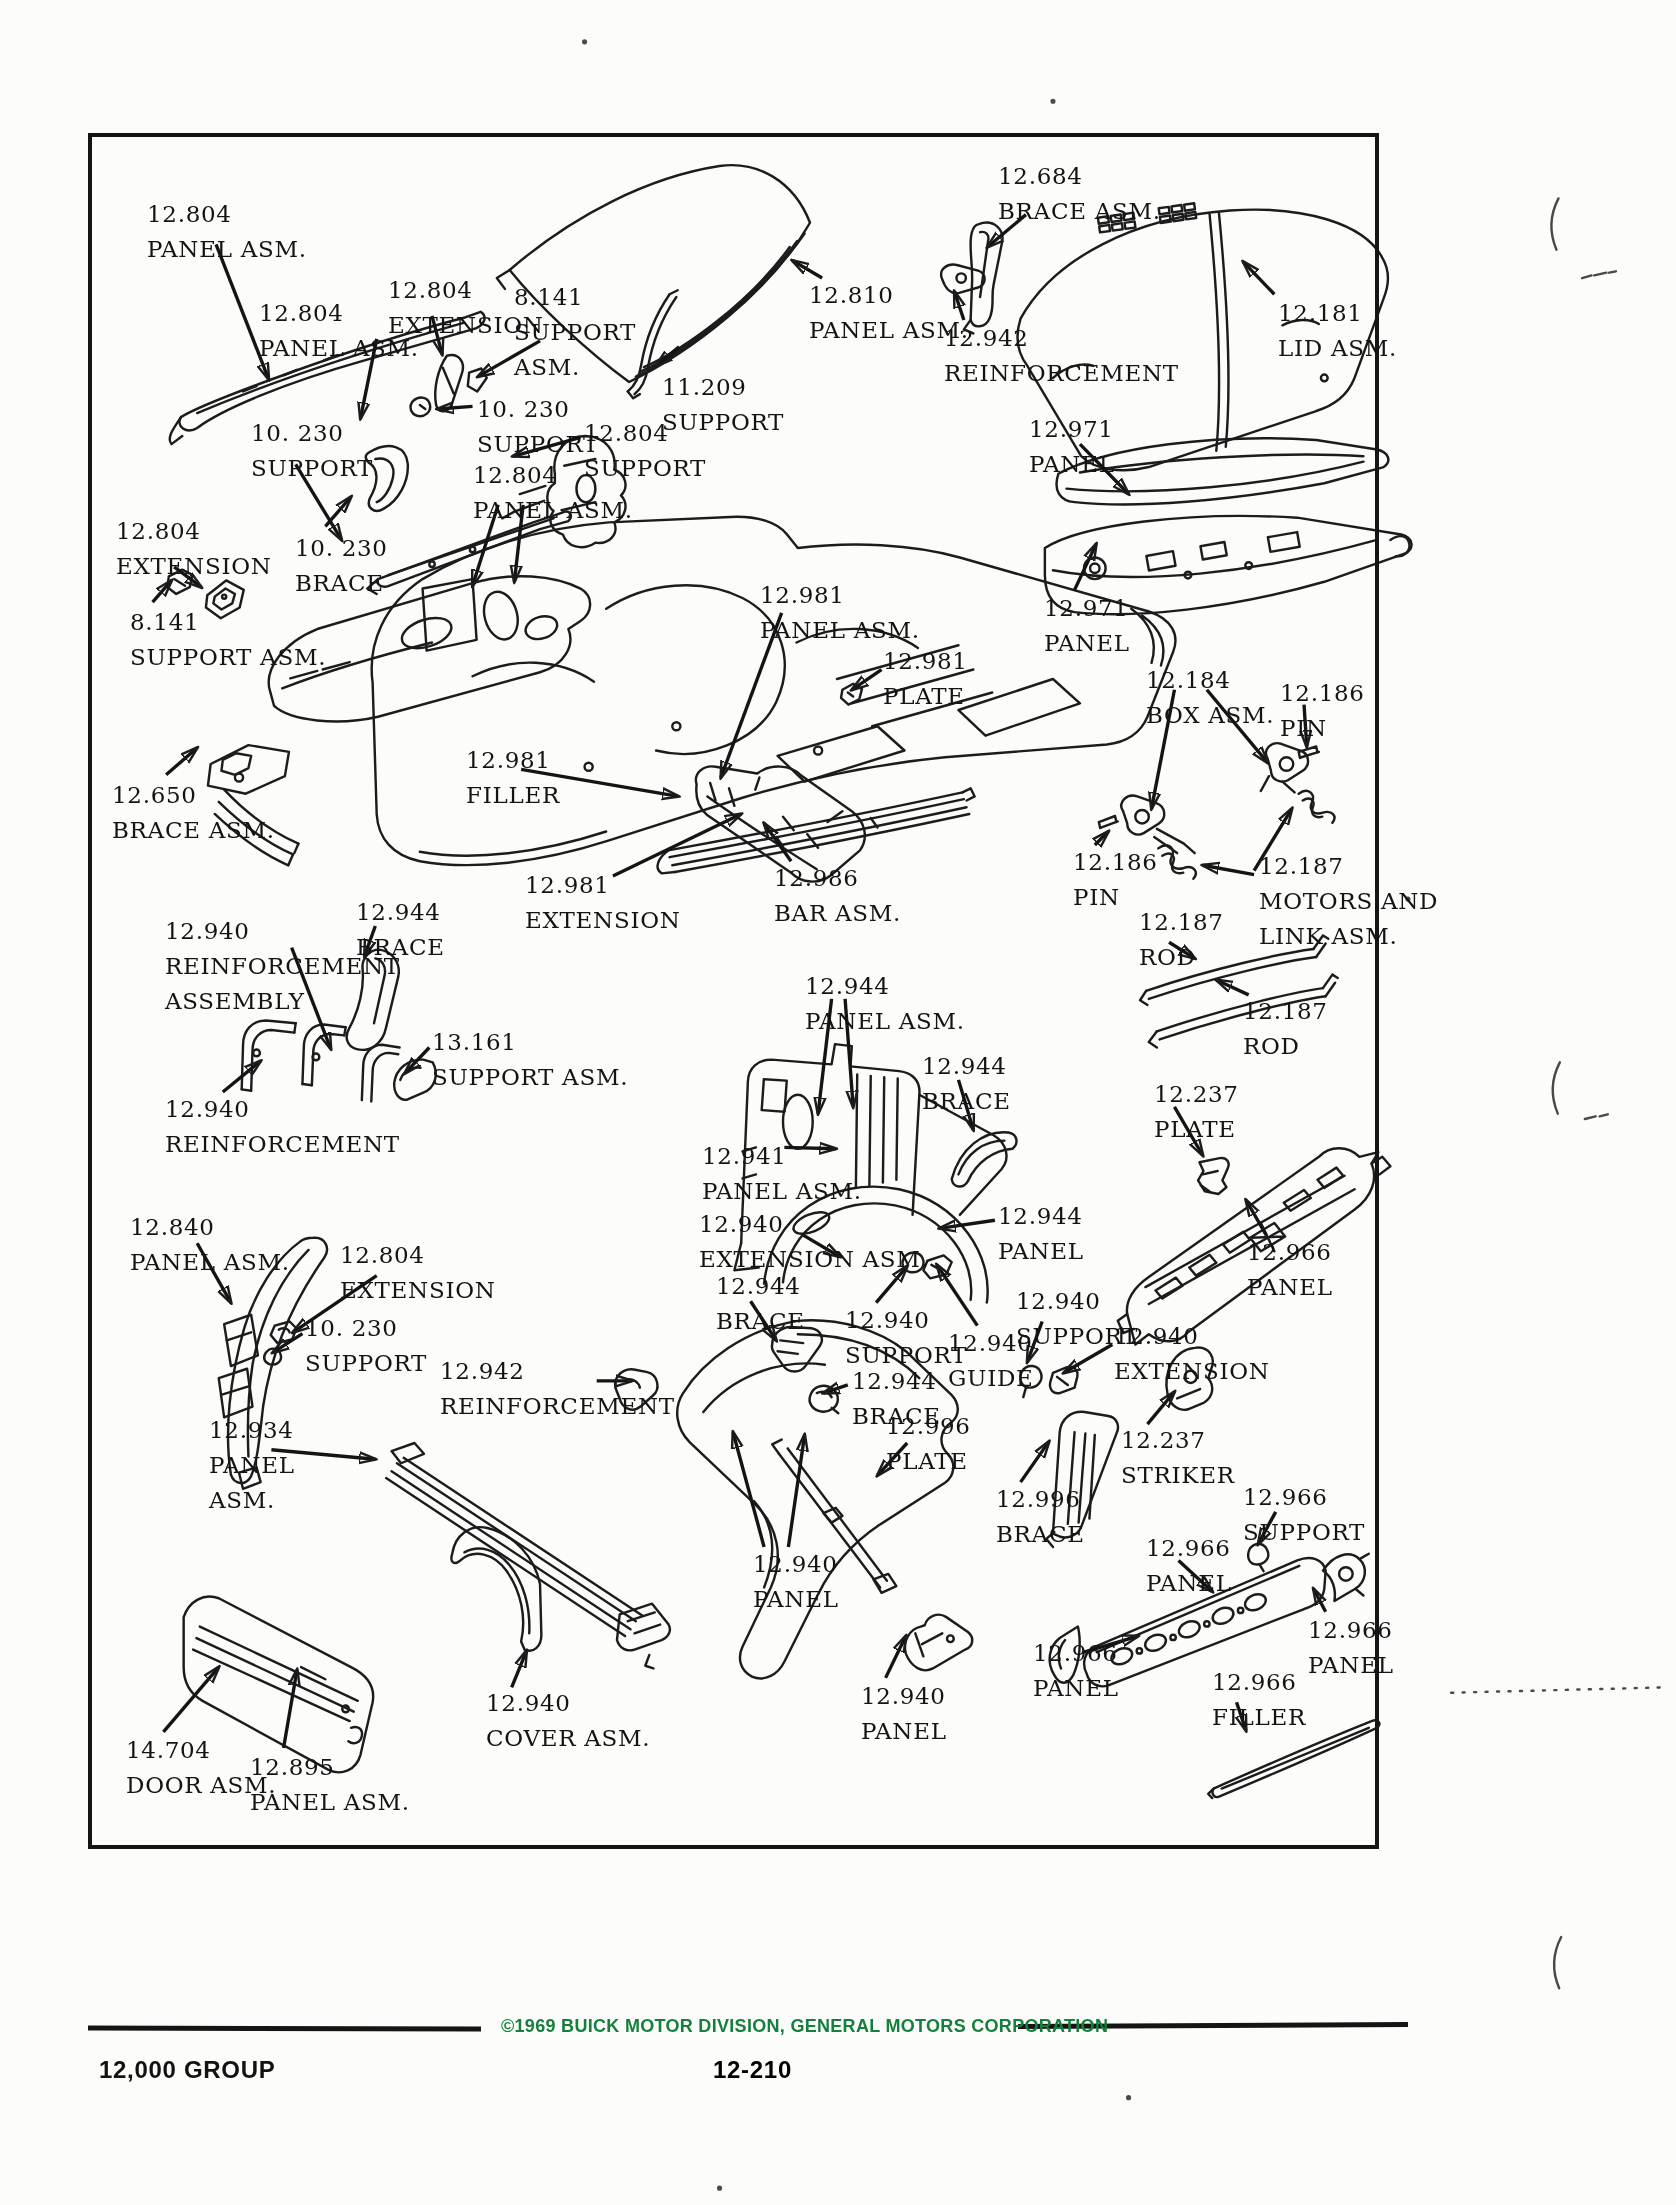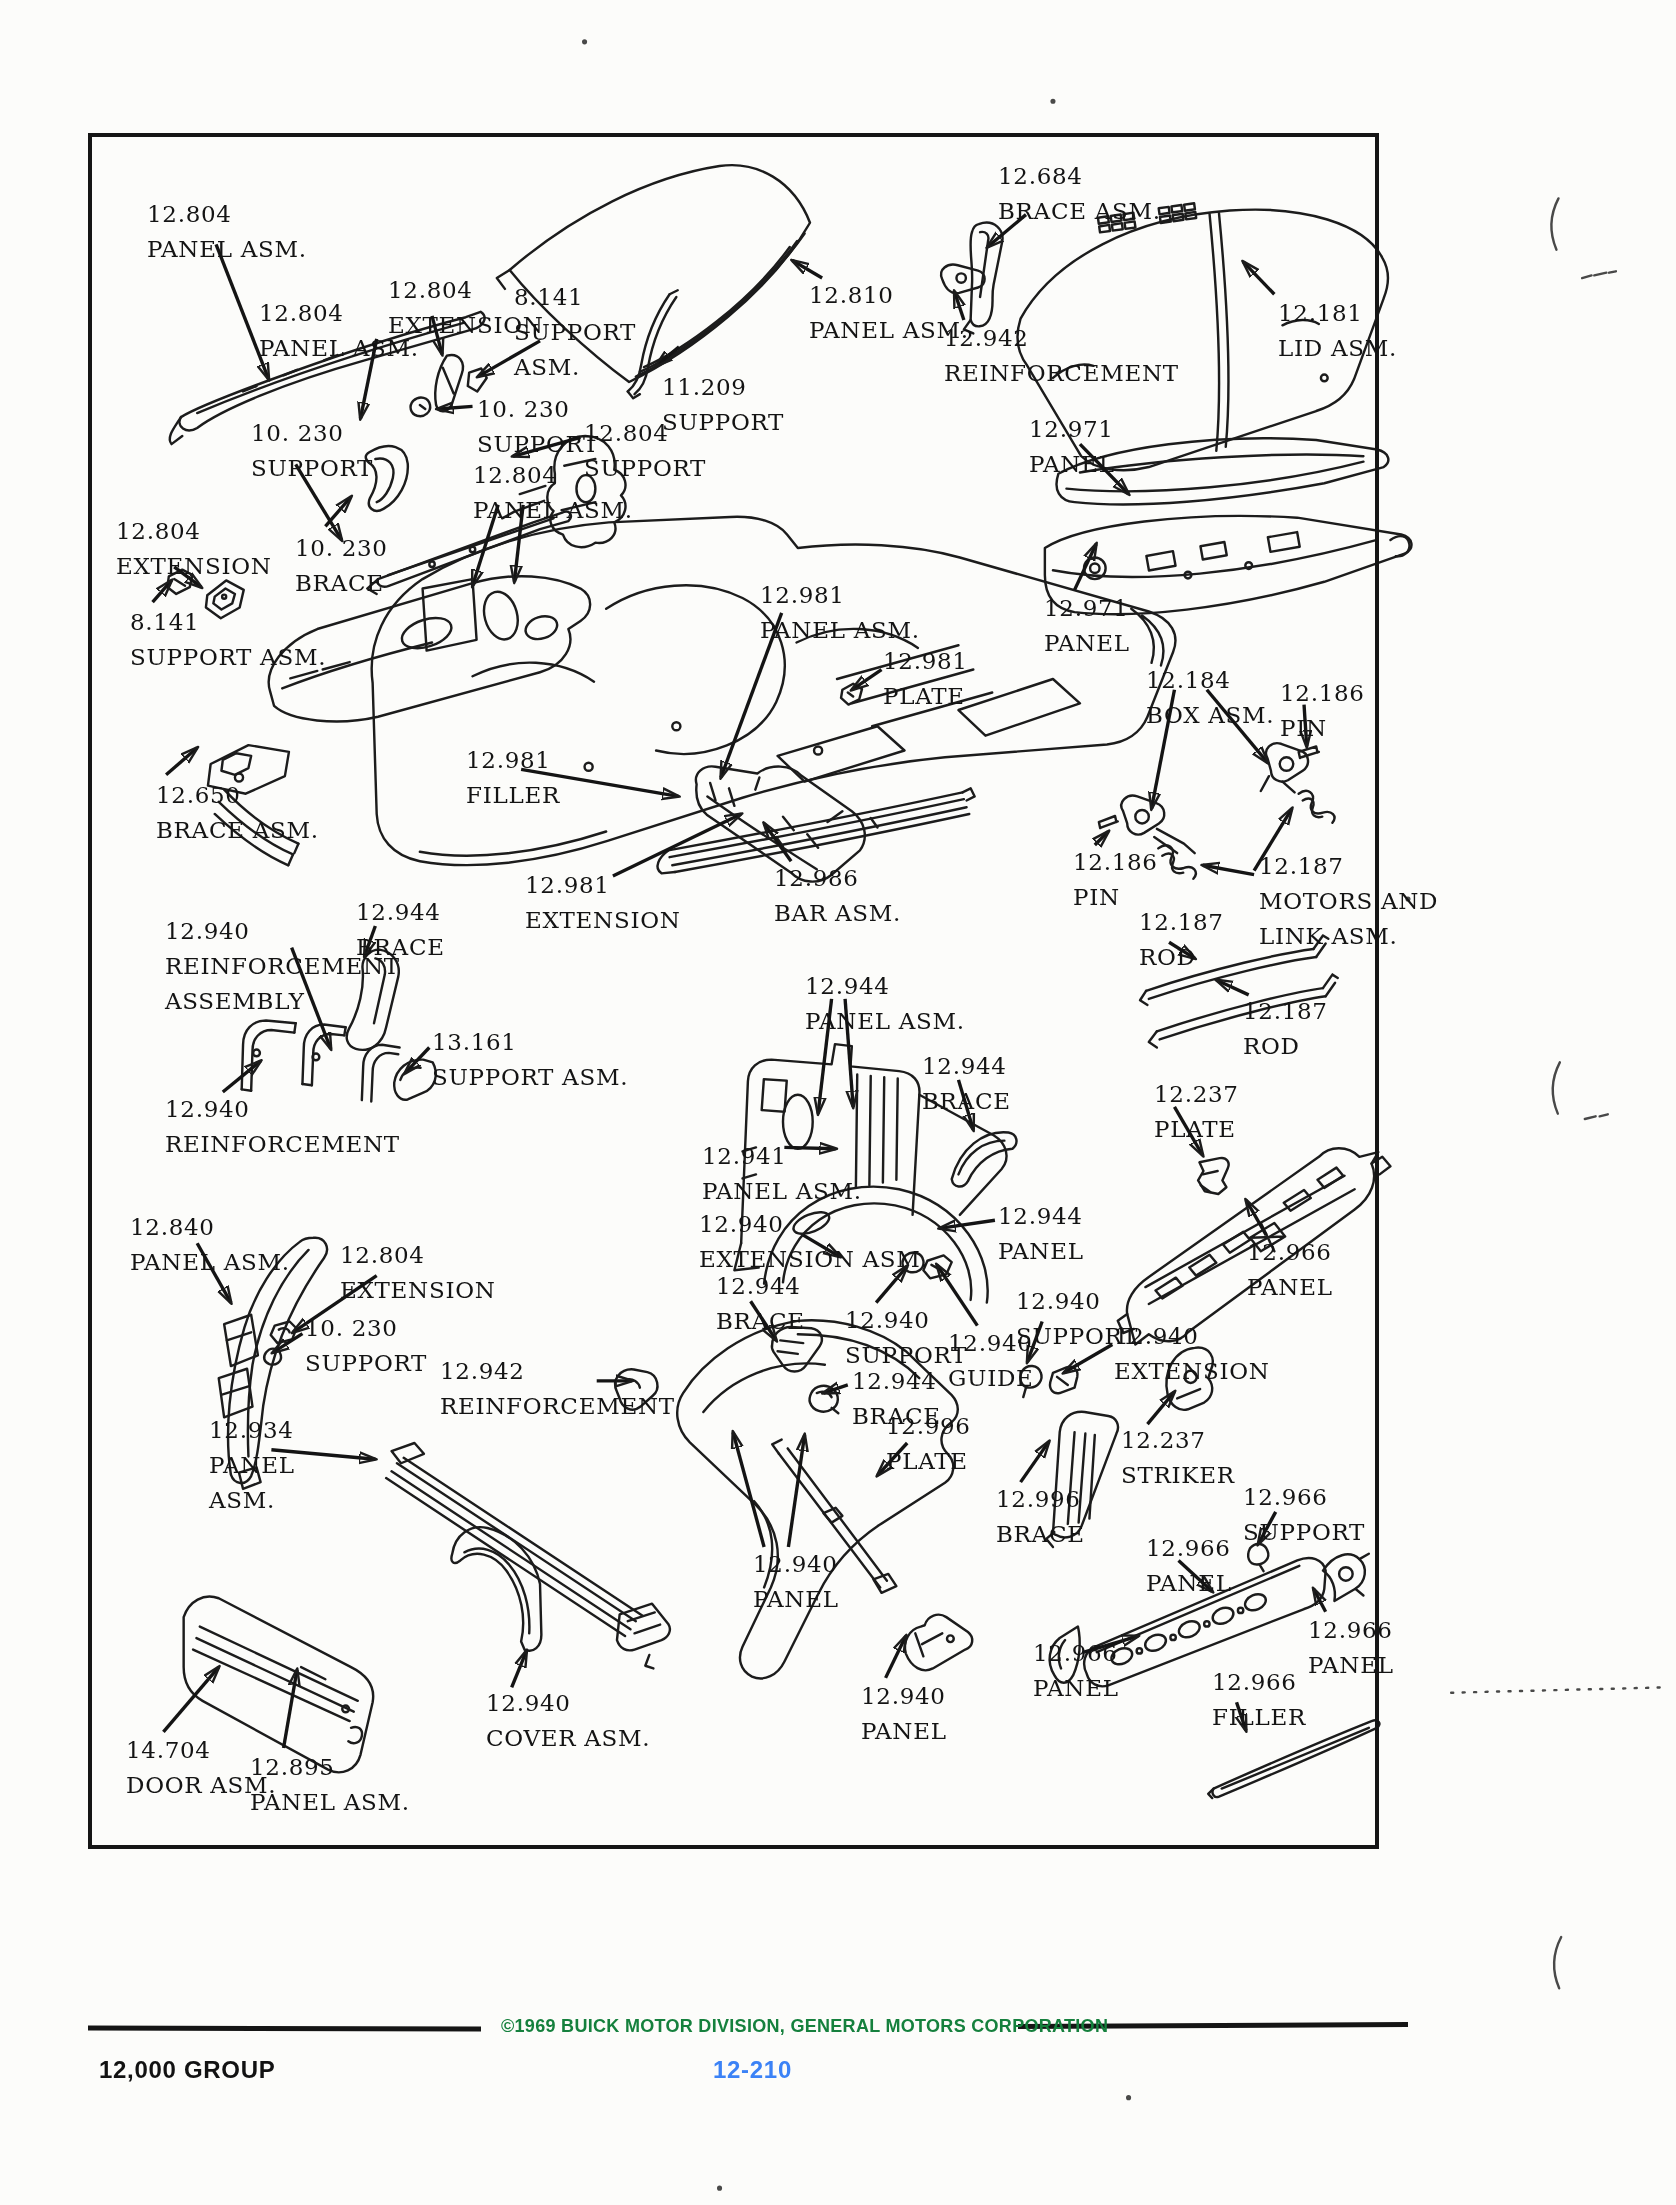--- a/index.html
+++ b/index.html
@@ -20,21 +20,21 @@
   .title-line2{font-size:21.6px;letter-spacing:1.4px;margin-top:13.5px;}
   .title-line3{font-size:21.6px;letter-spacing:1.4px;margin-top:13.5px;}
   .rule{position:absolute;background:#151515;}
   .rule-left{left:88px;top:2026px;width:393px;height:4.7px;transform:rotate(0.15deg);}
   .rule-right{left:1018px;top:2023px;width:390px;height:5.4px;transform:rotate(-0.3deg);}
   .copyright{position:absolute;left:501px;top:2016px;font-family:"Liberation Sans",sans-serif;
          font-weight:bold;font-size:18px;letter-spacing:0.3px;color:#15803d;}
   .group-num{position:absolute;left:99px;top:2056px;font-family:"Liberation Sans",sans-serif;
          font-weight:bold;font-size:24px;letter-spacing:0.7px;color:#121212;}
   .page-num{position:absolute;left:713px;top:2056px;font-family:"Liberation Sans",sans-serif;
-         font-weight:bold;font-size:24px;letter-spacing:0.7px;color:#3b82f6;}
+         font-weight:bold;font-size:24px;letter-spacing:0.7px;color:#000000;}
 </style>
 </head>
 <body>
 
 <div class="page">
 
   <svg id="art" viewBox="0 0 2483 3267">
     <defs>
       <marker id="ah" markerUnits="userSpaceOnUse" markerWidth="30" markerHeight="24" refX="24" refY="10" orient="auto">
         <path id="ahp" d="M0,2 L26,10 L0,18 Z"></path>
@@ -510,21 +510,21 @@
       <div class="label" style="left: 473px; top: 458px;"><div>12.804</div><div>PANEL ASM.</div></div>
       <div class="label" style="left: 116px; top: 514px;"><div>12.804</div><div>EXTENSION</div></div>
       <div class="label" style="left: 295px; top: 531px;"><div>10. 230</div><div>BRACE</div></div>
       <div class="label" style="left: 130px; top: 605px;"><div>8.141</div><div>SUPPORT ASM.</div></div>
       <div class="label" style="left: 1029px; top: 412px;"><div>12.971</div><div>PANEL</div></div>
       <div class="label" style="left: 1044px; top: 591px;"><div>12.971</div><div>PANEL</div></div>
       <div class="label" style="left: 760px; top: 578px;"><div>12.981</div><div>PANEL ASM.</div></div>
       <div class="label" style="left: 883px; top: 644px;"><div>12.981</div><div>PLATE</div></div>
       <div class="label" style="left: 1146px; top: 663px;"><div>12.184</div><div>BOX ASM.</div></div>
       <div class="label" style="left: 1280px; top: 676px;"><div>12.186</div><div>PIN</div></div>
-      <div class="label" style="left: 112px; top: 778px; margin-left: 44px;"><div>12.650</div><div>BRACE ASM.</div></div>
+      <div class="label" style="left: 112px; top: 778px;"><div>12.650</div><div>BRACE ASM.</div></div>
       <div class="label" style="left: 466px; top: 743px;"><div>12.981</div><div>FILLER</div></div>
       <div class="label" style="left: 1073px; top: 845px;"><div>12.186</div><div>PIN</div></div>
       <div class="label" style="left: 1259px; top: 849px;"><div>12.187</div><div>MOTORS AND</div><div>LINK ASM.</div></div>
       <div class="label" style="left: 1139px; top: 905px;"><div>12.187</div><div>ROD</div></div>
       <div class="label" style="left: 525px; top: 868px;"><div>12.981</div><div>EXTENSION</div></div>
       <div class="label" style="left: 774px; top: 861px;"><div>12.986</div><div>BAR ASM.</div></div>
       <div class="label" style="left: 1243px; top: 994px;"><div>12.187</div><div>ROD</div></div>
       <div class="label" style="left: 356px; top: 895px;"><div>12.944</div><div>BRACE</div></div>
       <div class="label" style="left: 165px; top: 914px;"><div>12.940</div><div>REINFORCEMENT</div><div>ASSEMBLY</div></div>
       <div class="label" style="left: 805px; top: 969px;"><div>12.944</div><div>PANEL ASM.</div></div>

